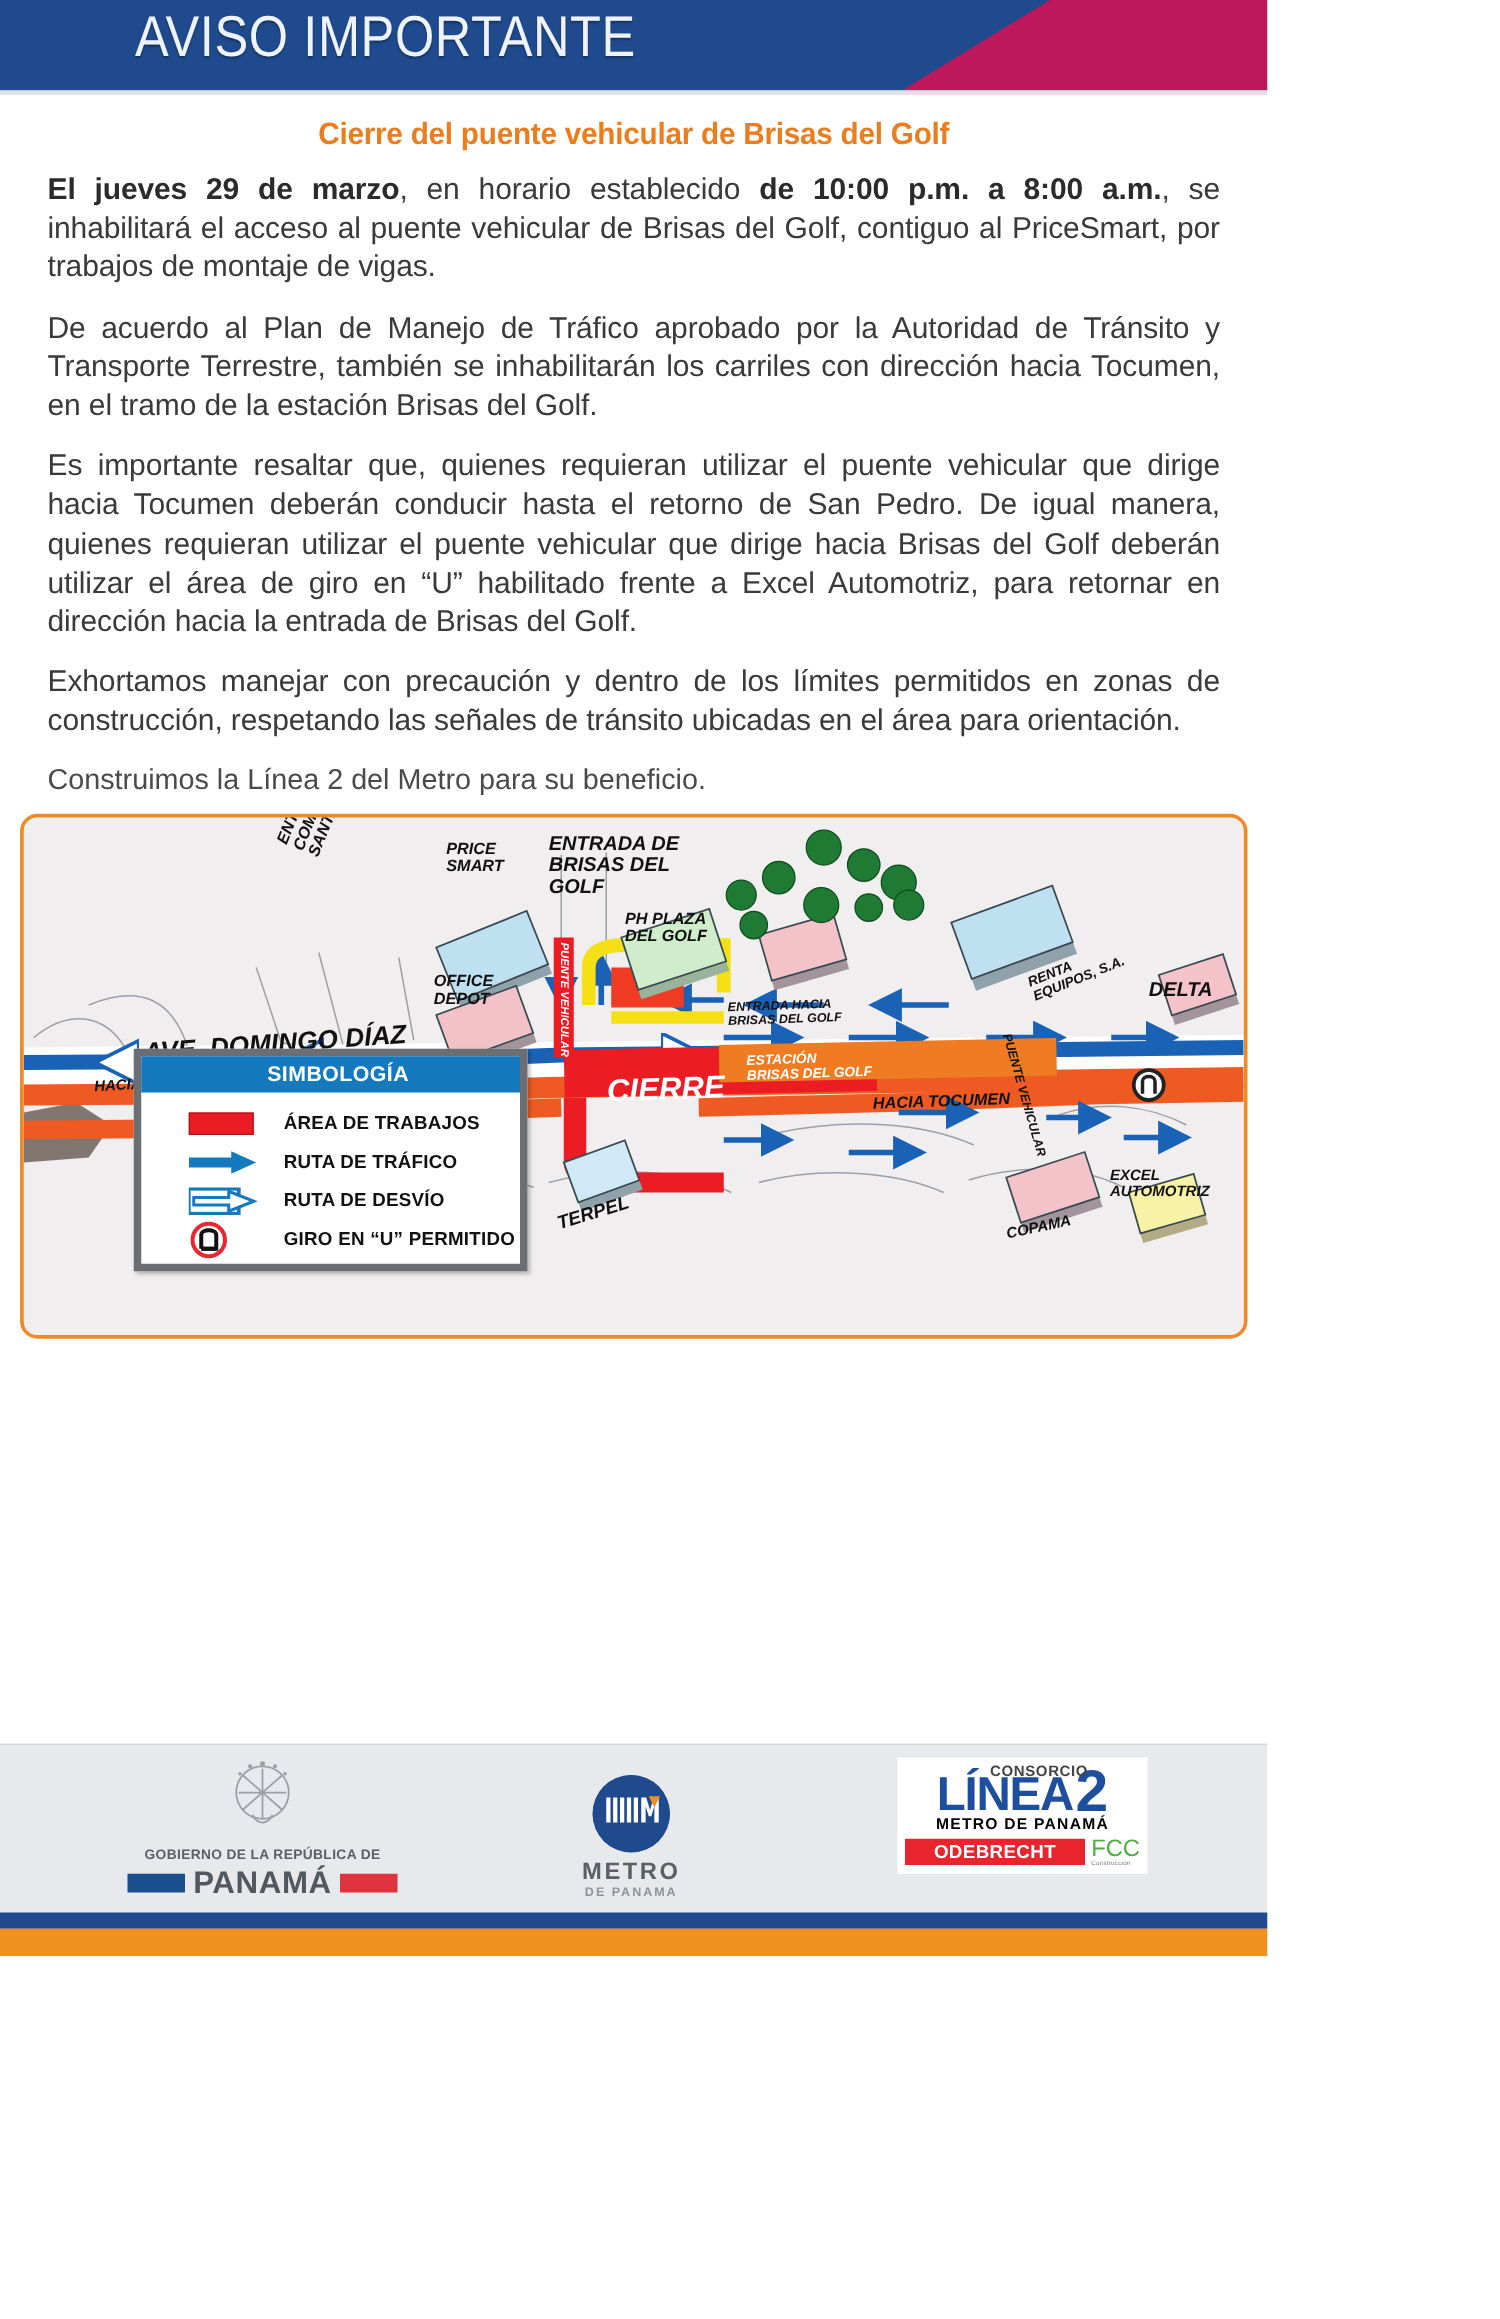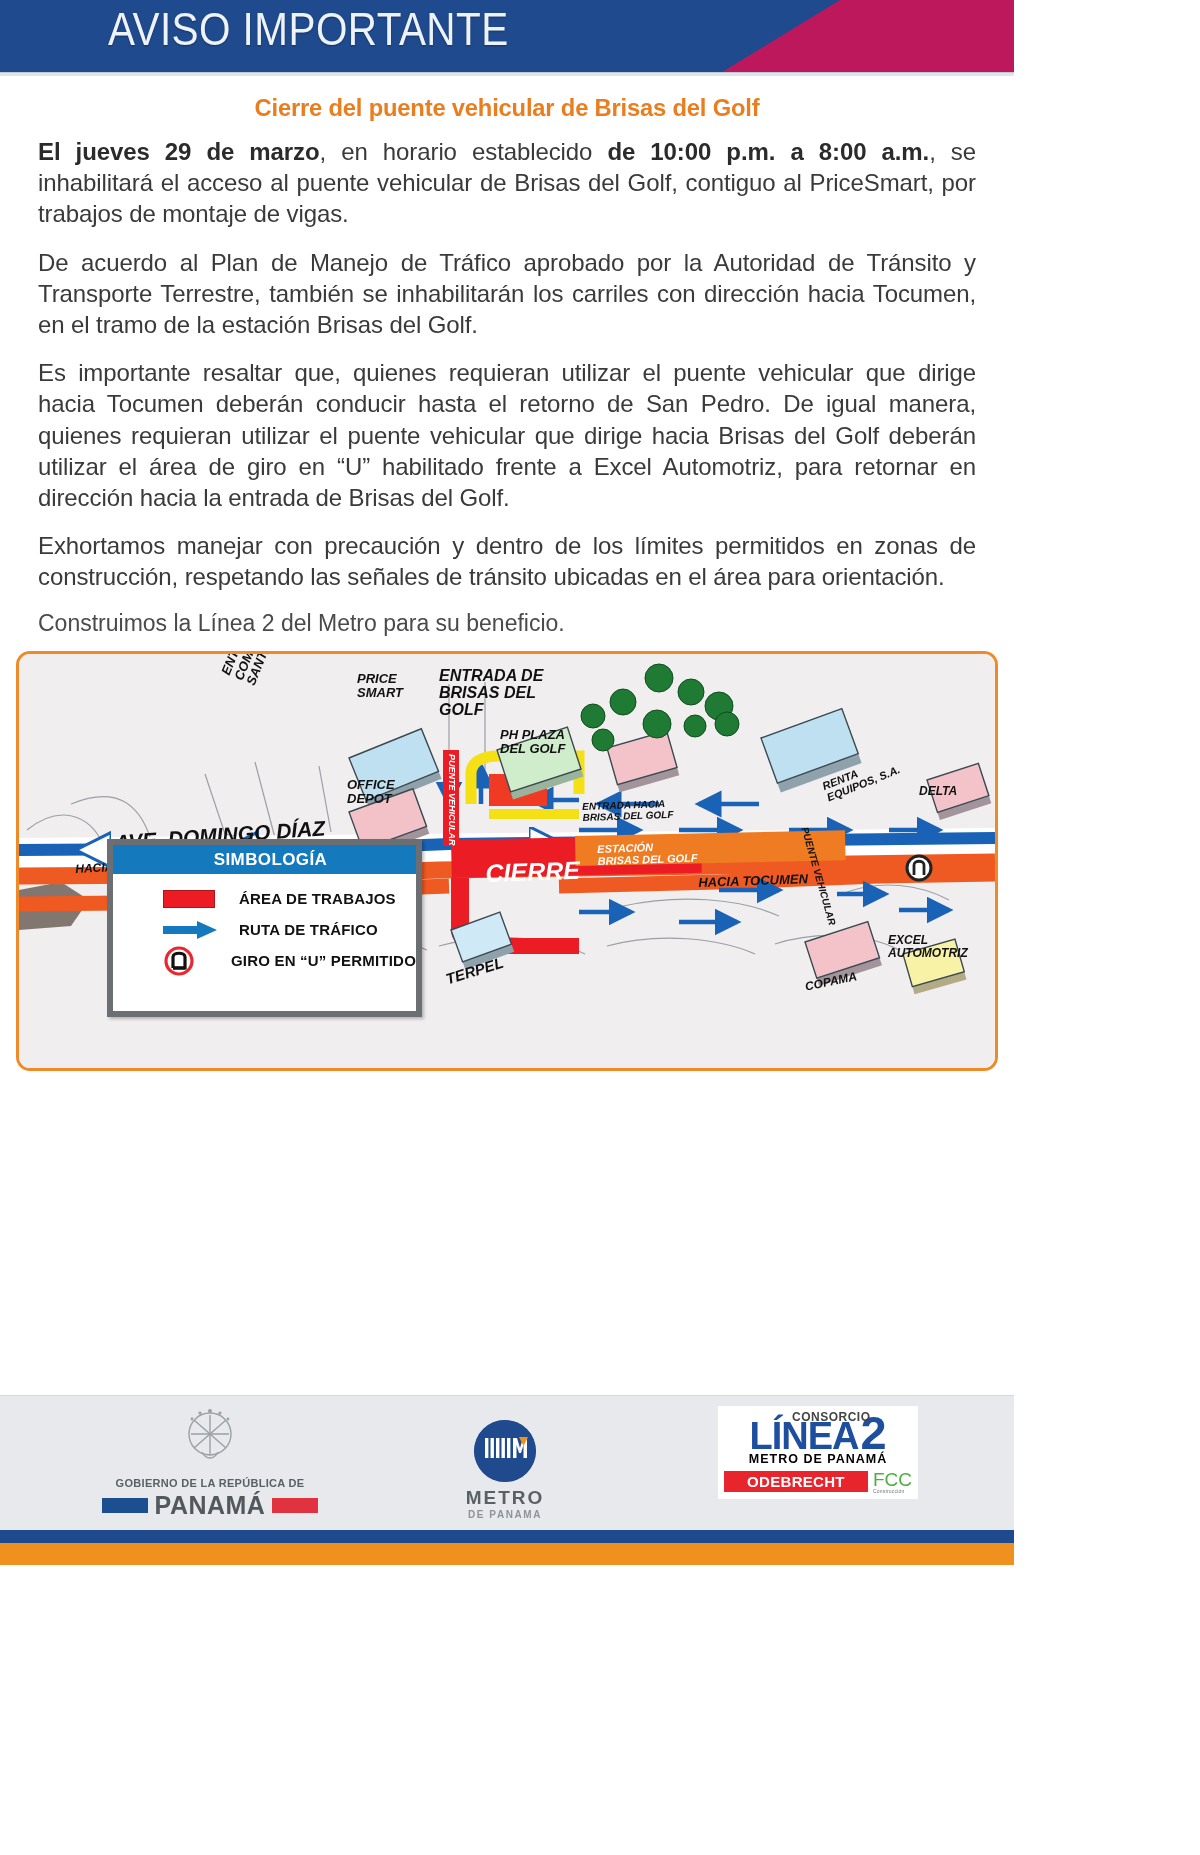--- a/index.html
+++ b/index.html
@@ -115,21 +115,21 @@
     font-weight:bold;
     padding:5px 0 4px 12px;
     letter-spacing:.4px;
     font-family:"Liberation Sans Narrow","Liberation Sans", sans-serif;
     border-bottom:2px solid #fff;
   }
   .legend-body { padding:7px 0 0 0; }
   .legend-row {
     display:flex; align-items:center;
     height:31px;
-    padding-left:50px;
+    padding-left:38px;
   }
   .legend-sym { width:62px; display:flex; align-items:center; }
   .legend-text {
     margin-left:14px;
     font-size:15px;
     font-weight:bold;
     color:#111;
     font-family:"Liberation Sans Narrow","Liberation Sans", sans-serif;
     letter-spacing:.2px;
     white-space:nowrap;
@@ -400,21 +400,21 @@
         <div class="mlabel" style="left: 183px; top: 242px; font-size: 14px; transform: rotate(-2deg); transform-origin: left top;">HACIA  TOCUMEN</div>
         <div class="mlabel" style="left: 563px; top: 148px; font-size: 10px; transform: rotate(-2deg); transform-origin: left top;">ENTRADA HACIA
 BRISAS DEL GOLF</div>
         <div class="mlabel" style="left: 466px; top: 206px; font-size: 25px; transform: rotate(-2deg); transform-origin: left top; color: rgb(255, 255, 255);">CIERRE</div>
         <div class="mlabel" style="left: 578px; top: 190px; font-size: 11px; transform: rotate(-2deg); transform-origin: left top; color: rgb(255, 255, 255);">ESTACIÓN
 BRISAS DEL GOLF</div>
         <div class="mlabel" style="left: 679px; top: 222px; font-size: 13px; transform: rotate(-2deg); transform-origin: left top;">HACIA TOCUMEN</div>
         <div class="mlabel" style="left: 790px; top: 172px; font-size: 10px; transform: rotate(74deg); transform-origin: left top;">PUENTE VEHICULAR</div>
         <div class="mlabel" style="left: 802px; top: 128px; font-size: 11px; transform: rotate(-22deg); transform-origin: left top;">RENTA
 EQUIPOS, S.A.</div>
-        <div class="mlabel" style="left: 900px; top: 131px; font-size: 12px; transform: rotate(0deg); transform-origin: left top;">DELTA</div>
+        <div class="mlabel" style="left: 900px; top: 131px; font-size: 16px; transform: rotate(0deg); transform-origin: left top;">DELTA</div>
         <div class="mlabel" style="left: 425px; top: 318px; font-size: 15px; transform: rotate(-17deg); transform-origin: left top;">TERPEL</div>
         <div class="mlabel" style="left: 785px; top: 327px; font-size: 12px; transform: rotate(-12deg); transform-origin: left top;">COPAMA</div>
         <div class="mlabel" style="left: 869px; top: 280px; font-size: 12px; transform: rotate(0deg); transform-origin: left top;">EXCEL
 AUTOMOTRIZ</div>
       </div>
 
     <div class="legend">
       <div class="legend-head">SIMBOLOGÍA</div>
       <div class="legend-body" id="legend-body">
           <div class="legend-row">
@@ -423,20 +423,29 @@
             </div>
             <div class="legend-text">ÁREA DE TRABAJOS</div>
           </div>
           <div class="legend-row">
             <div class="legend-sym">
               <svg width="56" height="20" viewBox="0 0 56 20">
                 <path d="M0,6 L34,6 L34,1 L54,10 L34,19 L34,14 L0,14 Z" fill="#1479bd"></path>
               </svg>
             </div>
             <div class="legend-text">RUTA DE TRÁFICO</div>
+          </div>
+          <div class="legend-row">
+            <div class="legend-sym">
+              <svg width="56" height="22" viewBox="0 0 56 22">
+                <rect x="0" y="1" width="40" height="20" fill="none" stroke="#1479bd" stroke-width="3"></rect>
+                <path d="M4,8 L32,8 L32,3 L52,11 L32,19 L32,14 L4,14 Z" fill="#ffffff" stroke="#1479bd" stroke-width="2.4"></path>
+              </svg>
+            </div>
+            <div class="legend-text">RUTA DE DESVÍO</div>
           </div>
           <div class="legend-row">
             <div class="legend-sym">
               <svg width="32" height="30" viewBox="0 0 32 30">
                 <circle cx="16" cy="15" r="13" fill="none" stroke="#e8272e" stroke-width="3.2"></circle>
                 <path d="M10,22 L10,11 C10,6 22,6 22,11 L22,22 L10,22" fill="none" stroke="#111" stroke-width="3.2" stroke-linejoin="miter"></path>
                 <path d="M10,22 L22,22" stroke="#111" stroke-width="3.2"></path>
               </svg>
             </div>
             <div class="legend-text">GIRO EN “U” PERMITIDO</div>

